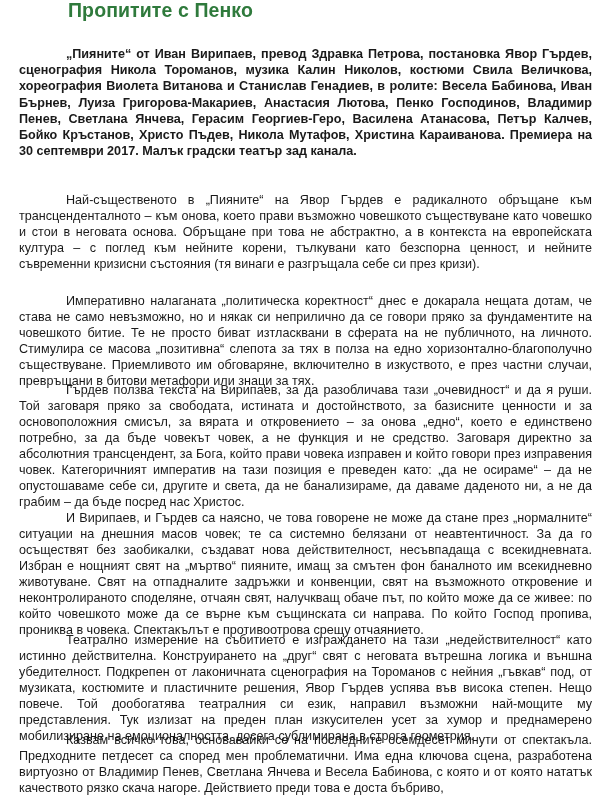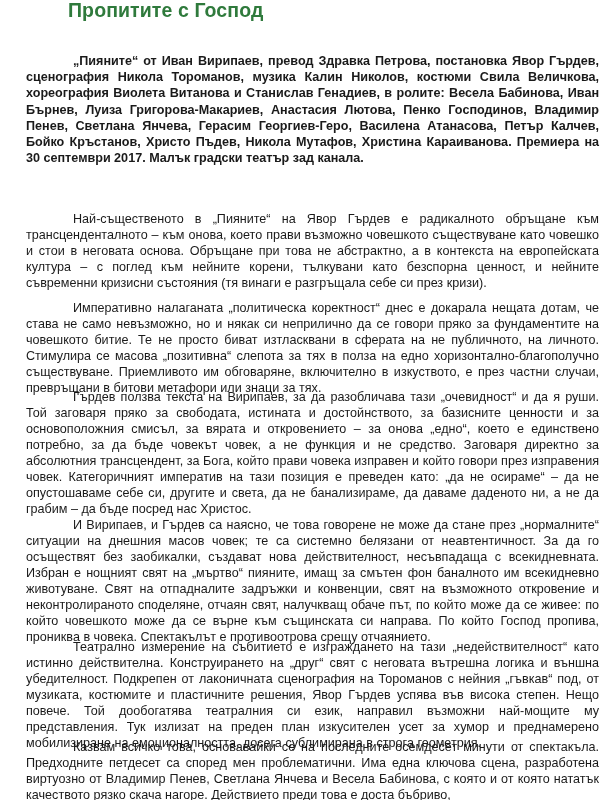--- a/index.html
+++ b/index.html
@@ -12,40 +12,40 @@
   .page { position: absolute; left: 13px; top: 0; width: 573px; }
   h1.title {
     margin: 0;
     position: absolute; left: 55px; top: -1px;
     font-size: 19.5px; font-weight: bold;
     color: #2f7a3c;
     letter-spacing: 0.1px;
     white-space: nowrap;
   }
   p {
-    margin: 13px;
+    margin: 6px;
     font-size: 12.6px;
     line-height: 16.0px;
     text-align: justify;
     text-indent: 47px;
     position: absolute; left: 0; width: 573px;
   }
   p.credits { font-weight: bold; top: 40px; line-height: 16.2px; }
-  #p1 { top: 198px; }
+  #p1 { top: 186px; }
   #p2 { top: 287px; }
   #p3 { top: 376px; }
   #p4 { top: 504px; }
   #p5 { top: 626px; }
   #p6 { top: 726px; }
 </style>
 </head>
 <body>
 
 <div class="page">
-  <h1 class="title">Пропитите с Господ</h1>
+  <h1 class="title">Пропитите с Пенко</h1>
   <p class="credits">„Пияните“ от Иван Вирипаев, превод Здравка Петрова, постановка Явор Гърдев, сценография Никола Тороманов, музика Калин Николов, костюми Свила Величкова, хореография Виолета Витанова и Станислав Генадиев, в ролите: Весела Бабинова, Иван Бърнев, Луиза Григорова-Макариев, Анастасия Лютова, Пенко Господинов, Владимир Пенев, Светлана Янчева, Герасим Георгиев-Геро, Василена Атанасова, Петър Калчев, Бойко Кръстанов, Христо Пъдев, Никола Мутафов, Христина Караиванова. Премиера на 30 септември 2017. Малък градски театър зад канала.</p>
   <p id="p1">Най-същественото в „Пияните“ на Явор Гърдев е радикалното обръщане към трансценденталното – към онова, което прави възможно човешкото съществуване като човешко и стои в неговата основа. Обръщане при това не абстрактно, а в контекста на европейската култура – с поглед към нейните корени, тълкувани като безспорна ценност, и нейните съвременни кризисни състояния (тя винаги е разгръщала себе си през кризи).</p>
   <p id="p2">Императивно налаганата „политическа коректност“ днес е докарала нещата дотам, че става не само невъзможно, но и някак си неприлично да се говори пряко за фундаментите на човешкото битие. Те не просто биват изтласквани в сферата на не публичното, на личното. Стимулира се масова „позитивна“ слепота за тях в полза на едно хоризонтално-благополучно съществуване. Приемливото им обговаряне, включително в изкуството, е през частни случаи, превръщани в битови метафори или знаци за тях.</p>
   <p id="p3">Гърдев ползва текста на Вирипаев, за да разобличава тази „очевидност“ и да я руши. Той заговаря пряко за свободата, истината и достойнството, за базисните ценности и за основополож­ния смисъл, за вярата и откровението – за онова „едно“, което е единствено потребно, за да бъде човекът човек, а не функция и не средство. Заговаря директно за абсолютния трансцендент, за Бога, който прави човека изправен и който говори през изправения човек. Категоричният императив на тази позиция е преведен като: „да не осираме“ – да не опустошаваме себе си, другите и света, да не банализираме, да даваме даденото ни, а не да грабим – да бъде посред нас Христос.</p>
   <p id="p4">И Вирипаев, и Гърдев са наясно, че това говорене не може да стане през „нормалните“ ситуации на днешния масов човек; те са системно белязани от неавтентичност. За да го осъществят без заобикалки, създават нова действителност, несъвпадаща с всекидневната. Избран е нощният свят на „мъртво“ пияните, имащ за смътен фон баналното им всекидневно животуване. Свят на отпадналите задръжки и конвенции, свят на възможното откровение и неконтролираното споделяне, отчаян свят, налучкващ обаче път, по който може да се живее: по който човешкото може да се върне към същинската си направа. По който Господ пропива, прониква в човека. Спектакълът е противоотрова срещу отчаянието.</p>
   <p id="p5">Театрално измерение на събитието е изграждането на тази „недействителност“ като истинно действителна. Конструирането на „друг“ свят с неговата вътрешна логика и външна убедителност. Подкрепен от лаконичната сценография на Тороманов с нейния „гъвкав“ под, от музиката, костюмите и пластичните решения, Явор Гърдев успява във висока степен. Нещо повече. Той дообогатява театралния си език, направил възможни най-мощите му представления. Тук излизат на преден план изкусителен усет за хумор и преднамерено мобилизиране на емоционалността, досега сублимирана в строга геометрия.</p>
   <p id="p6">Казвам всичко това, основавайки се на последните осемдесет минути от спектакъла. Предходните петдесет са според мен проблематични. Има една ключова сцена, разработена виртуозно от Владимир Пенев, Светлана Янчева и Весела Бабинова, с която и от която нататък качеството рязко скача нагоре. Действието преди това е доста бъбриво,</p>
 </div>
 
 </body></html>

